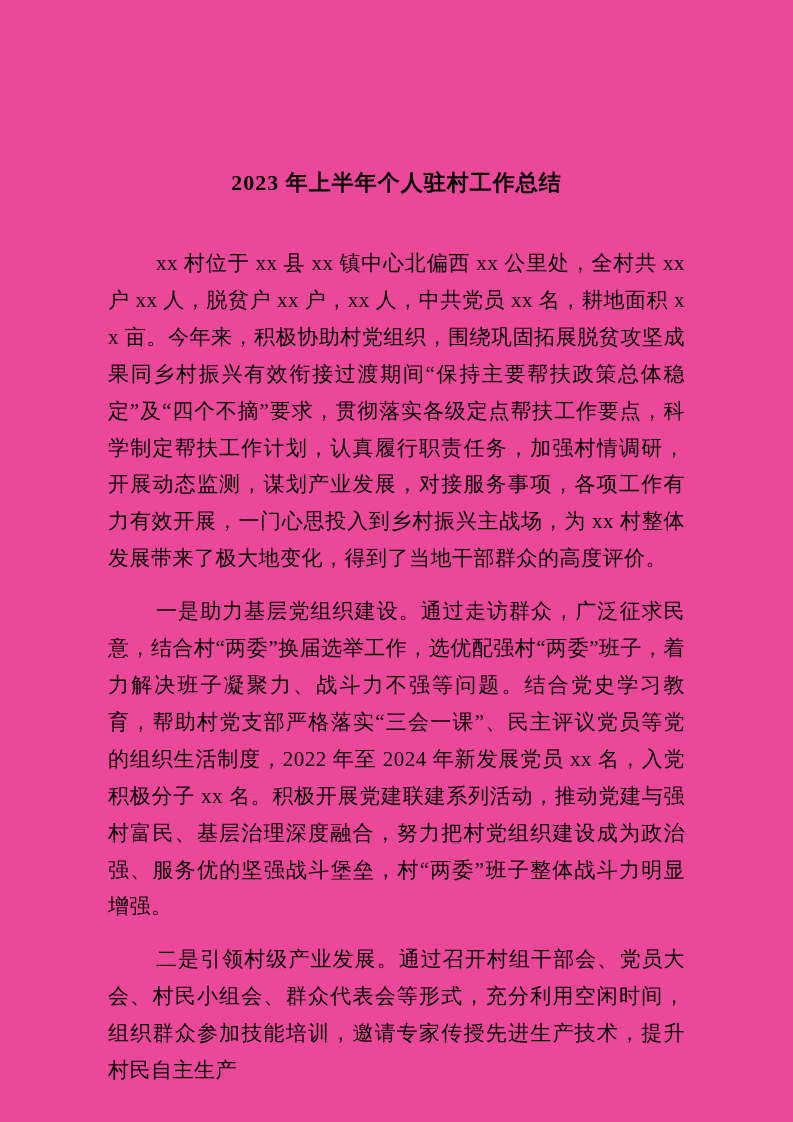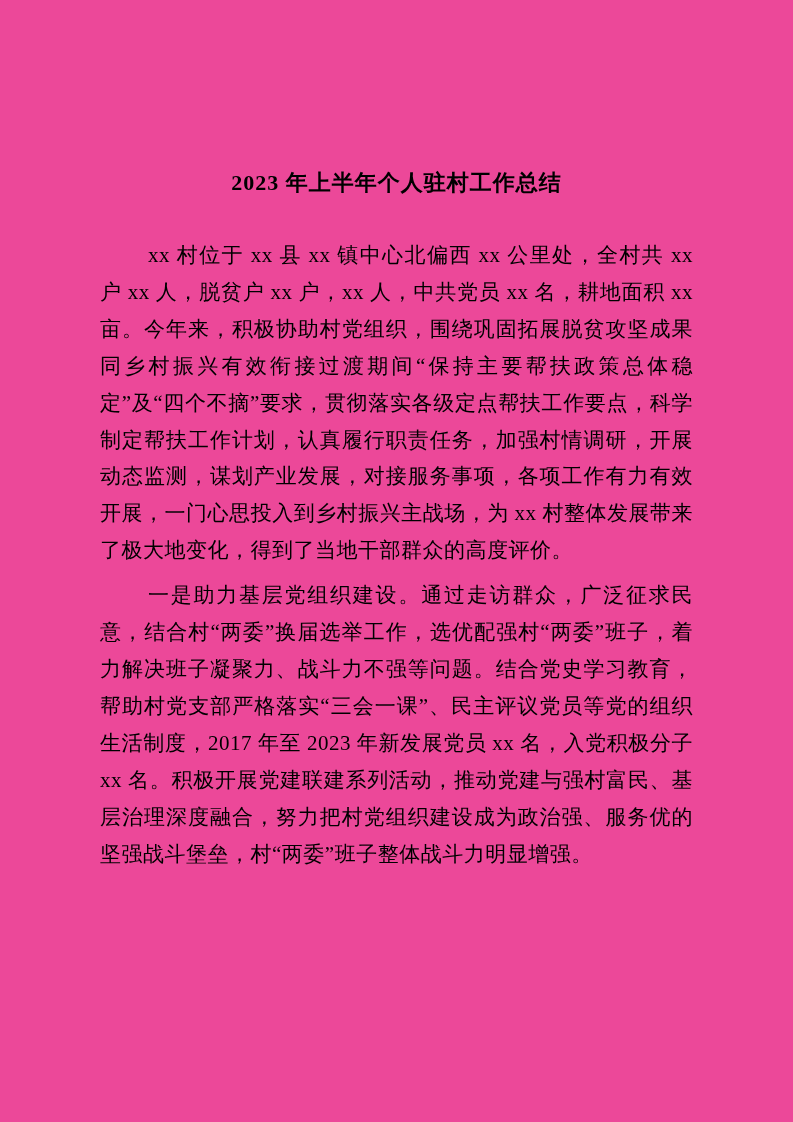--- a/index.html
+++ b/index.html
@@ -30,36 +30,37 @@
     letter-spacing: 1px;
     white-space: nowrap;
   }
   .doc-body {
     position: absolute;
     top: 229px;
     left: 92px;
     width: 609px;
   }
   .para {
-    margin: 8px;
+    margin: 16px;
     padding: 0;
     font-size: 21px;
     line-height: 36.9px;
     letter-spacing: 0.5px;
     text-align: justify;
     text-indent: 48px;
     font-weight: normal;
     word-break: break-all;
   }
   .para .bold-run {
     font-weight: normal;
   }
 </style>
 </head>
 <body>
 
 <div class="page" style="background: #ec4899; color: rgb(0, 0, 0); padding-left: 16px;">
   <h1 class="doc-title">2023 年上半年个人驻村工作总结</h1>
   <div class="doc-body">
       <p class="para"><span class="text-run">xx 村位于 xx 县 xx 镇中心北偏西 xx 公里处，全村共 xx 户 xx 人，脱贫户 xx 户，xx 人，中共党员 xx 名，耕地面积 xx 亩。今年来，积极协助村党组织，围绕巩固拓展脱贫攻坚成果同乡村振兴有效衔接过渡期间“保持主要帮扶政策总体稳定”及“四个不摘”要求，贯彻落实各级定点帮扶工作要点，科学制定帮扶工作计划，认真履行职责任务，加强村情调研，开展动态监测，谋划产业发展，对接服务事项，各项工作有力有效开展，一门心思投入到乡村振兴主战场，为 xx 村整体发展带来了极大地变化，得到了当地干部群众的高度评价。</span></p>
-      <p class="para"><span class="bold-run">一是</span><span class="text-run">助力基层党组织建设。通过走访群众，广泛征求民意，结合村“两委”换届选举工作，选优配强村“两委”班子，着力解决班子凝聚力、战斗力不强等问题。结合党史学习教育，帮助村党支部严格落实“三会一课”、民主评议党员等党的组织生活制度，2017 年至 2023 年新发展党员 xx 名，入党积极分子 xx 名。积极开展党建联建系列活动，推动党建与强村富民、基层治理深度融合，努力把村党组织建设成为政治强、服务优的坚强战斗堡垒，村“两委”班子整体战斗力明显增强。</span></p>
+      <p class="para"><span class="bold-run">一是</span><span class="text-run">助力基层党组织建设。通过走访群众，广泛征求民意，结合村“两委”换届选举工作，选优配强村“两委”班子，着力解决班子凝聚力、战斗力不强等问题。结合党史学习教育，帮助村党支部严格落实“三会一课”、民主评议党员等党的组织生活制度，2022 年至 2024 年新发展党员 xx 名，入党积极分子 xx 名。积极开展党建联建系列活动，推动党建与强村富民、基层治理深度融合，努力把村党组织建设成为政治强、服务优的坚强战斗堡垒，村“两委”班子整体战斗力明显增强。</span></p>
+      <p class="para"><span class="bold-run">二是</span><span class="text-run">引领村级产业发展。通过召开村组干部会、党员大会、村民小组会、群众代表会等形式，充分利用空闲时间，组织群众参加技能培训，邀请专家传授先进生产技术，提升村民自主生产</span></p>
     </div>
 </div>
 
 </body></html>

